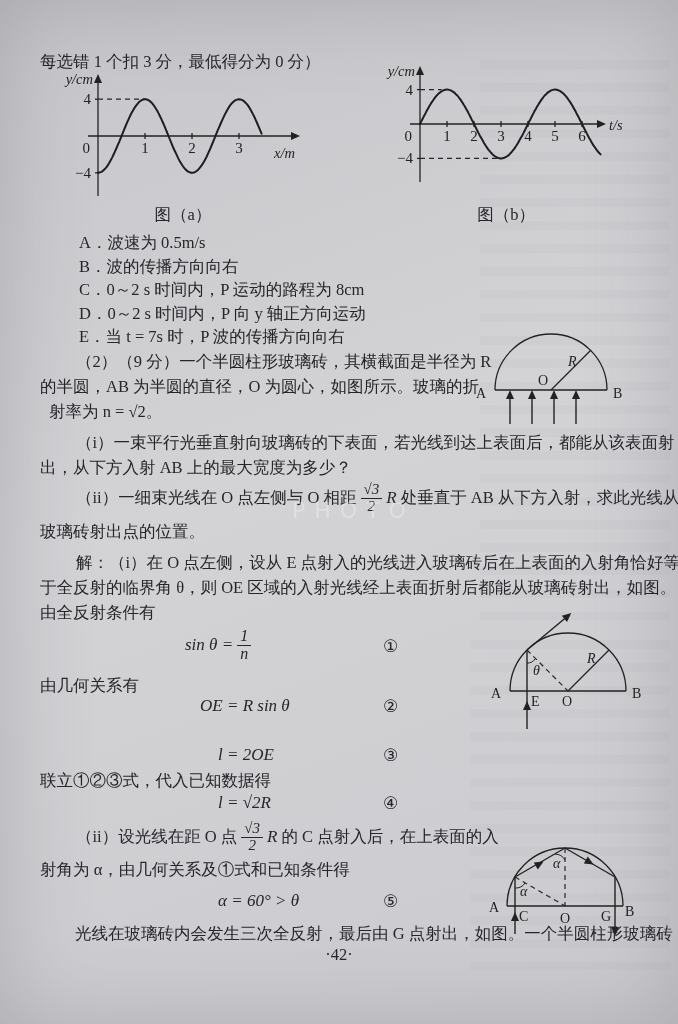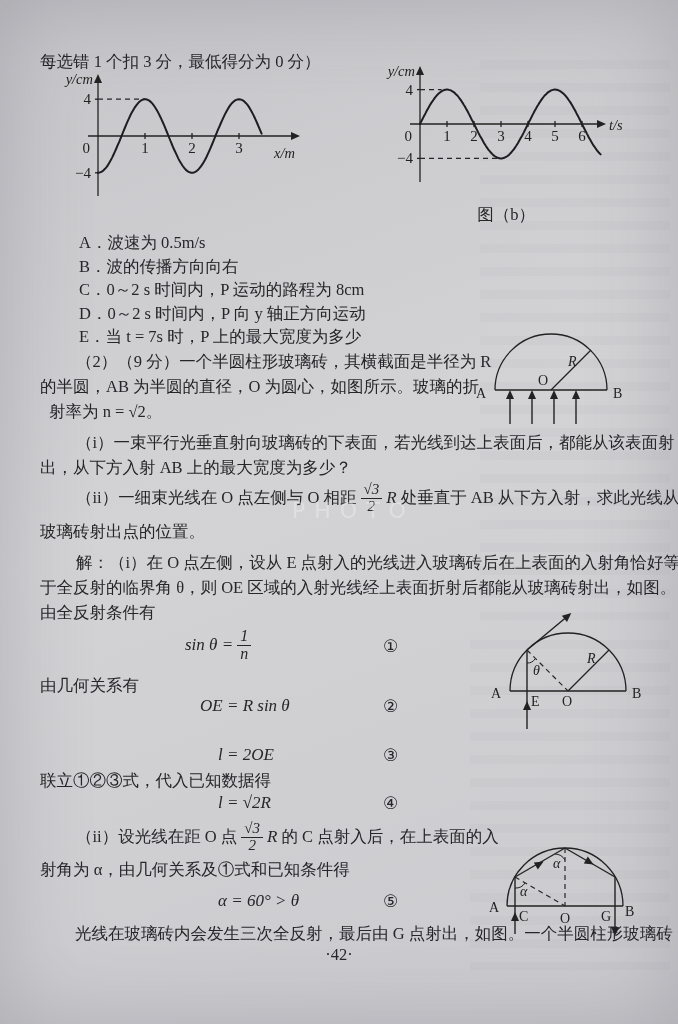--- a/index.html
+++ b/index.html
@@ -60,20 +60,21 @@
       <line x1="37" y1="29.200000000000003" x2="40" y2="29.200000000000003" class="ax"></line>
       <text x="33" y="34.2" class="tick" text-anchor="end">4</text>
       <line x1="37" y1="102.8" x2="40" y2="102.8" class="ax"></line>
       <text x="33" y="107.8" class="tick" text-anchor="end">−4</text>
       <text x="32" y="83" class="tick" text-anchor="end">0</text>
       <line x1="40" y1="29.200000000000003" x2="87" y2="29.200000000000003" class="dash"></line>
       <polyline points="40.0,102.8 41.4,102.6 42.8,102.1 44.2,101.3 45.6,100.2 47.0,98.8 48.5,97.1 49.9,95.1 51.3,92.8 52.7,90.3 54.1,87.6 55.5,84.7 56.9,81.7 58.3,78.5 59.7,75.2 61.2,71.8 62.6,68.3 64.0,64.8 65.4,61.4 66.8,58.0 68.2,54.6 69.6,51.4 71.0,48.3 72.4,45.3 73.8,42.5 75.3,40.0 76.7,37.6 78.1,35.6 79.5,33.8 80.9,32.2 82.3,31.0 83.7,30.1 85.1,29.5 86.5,29.2 87.9,29.3 89.4,29.7 90.8,30.4 92.2,31.4 93.6,32.7 95.0,34.3 96.4,36.2 97.8,38.4 99.2,40.8 100.6,43.4 102.0,46.3 103.5,49.3 104.9,52.5 106.3,55.7 107.7,59.1 109.1,62.5 110.5,66.0 111.9,69.5 113.3,72.9 114.7,76.3 116.1,79.5 117.6,82.7 119.0,85.7 120.4,88.6 121.8,91.2 123.2,93.6 124.6,95.8 126.0,97.7 127.4,99.3 128.8,100.6 130.2,101.6 131.7,102.3 133.1,102.7 134.5,102.8 135.9,102.5 137.3,101.9 138.7,101.0 140.1,99.8 141.5,98.2 142.9,96.4 144.3,94.4 145.8,92.0 147.2,89.5 148.6,86.7 150.0,83.7 151.4,80.6 152.8,77.4 154.2,74.0 155.6,70.6 157.0,67.2 158.4,63.7 159.8,60.2 161.3,56.8 162.7,53.5 164.1,50.3 165.5,47.3 166.9,44.4 168.3,41.7 169.7,39.2 171.1,36.9 172.5,34.9 173.9,33.2 175.4,31.8 176.8,30.7 178.2,29.9 179.6,29.4 181.0,29.2 182.4,29.4 183.8,29.9 185.2,30.7 186.6,31.8 188.0,33.2 189.5,34.9 190.9,36.9 192.3,39.2 193.7,41.7 195.1,44.4 196.5,47.3 197.9,50.3 199.3,53.5 200.7,56.8 202.1,60.2 203.6,63.7" class="wave"></polyline>
       <text x="35" y="14" class="alab" text-anchor="end">y/cm</text>
       <text x="216" y="88" class="alab">x/m</text>
     </svg>
+  <div class="abs cap" style="left:58px;top:204px;width:250px;">图（a）</div>
 
   <svg id="wave-b" class="abs" style="left:386px;top:62px;" width="240" height="130">
       <line x1="34" y1="120" x2="34" y2="11" class="ax"></line>
       <polygon points="30,13 38,13 34,4" class="ink"></polygon>
       <line x1="24" y1="62" x2="212" y2="62" class="ax"></line>
       <polygon points="211,58 211,66 220,62" class="ink"></polygon>
       <line x1="61" y1="59" x2="61" y2="65" class="ax"></line>
       <text x="61" y="79" class="tick" text-anchor="middle">1</text>
       <line x1="88" y1="59" x2="88" y2="65" class="ax"></line>
       <text x="88" y="79" class="tick" text-anchor="middle">2</text>
@@ -96,21 +97,21 @@
       <text x="29" y="14" class="alab" text-anchor="end">y/cm</text>
       <text x="223" y="68" class="alab">t/s</text>
     </svg>
   <div class="abs cap" style="left:386px;top:196px;width:240px;margin-top:8px;">图（b）</div>
 
   <div class="abs" style="left:79px;top:231px;">
     <div class="opt">A．波速为 0.5m/s</div>
     <div class="opt">B．波的传播方向向右</div>
     <div class="opt">C．0～2 s 时间内，P 运动的路程为 8cm</div>
     <div class="opt">D．0～2 s 时间内，P 向 y 轴正方向运动</div>
-    <div class="opt">E．当 t = 7s 时，P 上的最大宽度为多少</div>
+    <div class="opt">E．当 t = 7s 时，P 波的传播方向向右</div>
   </div>
 
   <div class="abs txt indent" style="left:40px;top:350px;">（2）（9 分）一个半圆柱形玻璃砖，其横截面是半径为 R</div>
   <div class="abs txt" style="left:40px;top:375px;">的半圆，AB 为半圆的直径，O 为圆心，如图所示。玻璃的折</div>
   <div class="abs txt" style="left:49px;top:400px;">射率为 n = √2。</div>
 
   <svg class="abs" style="left:466px;top:328px;" width="180" height="102">
     <path class="dline" d="M 29 62 A 56 56 0 0 1 141 62"></path>
     <line class="dline" x1="29" y1="62" x2="141" y2="62"></line>
     <line class="dline" x1="85" y1="62" x2="125" y2="22"></line>

